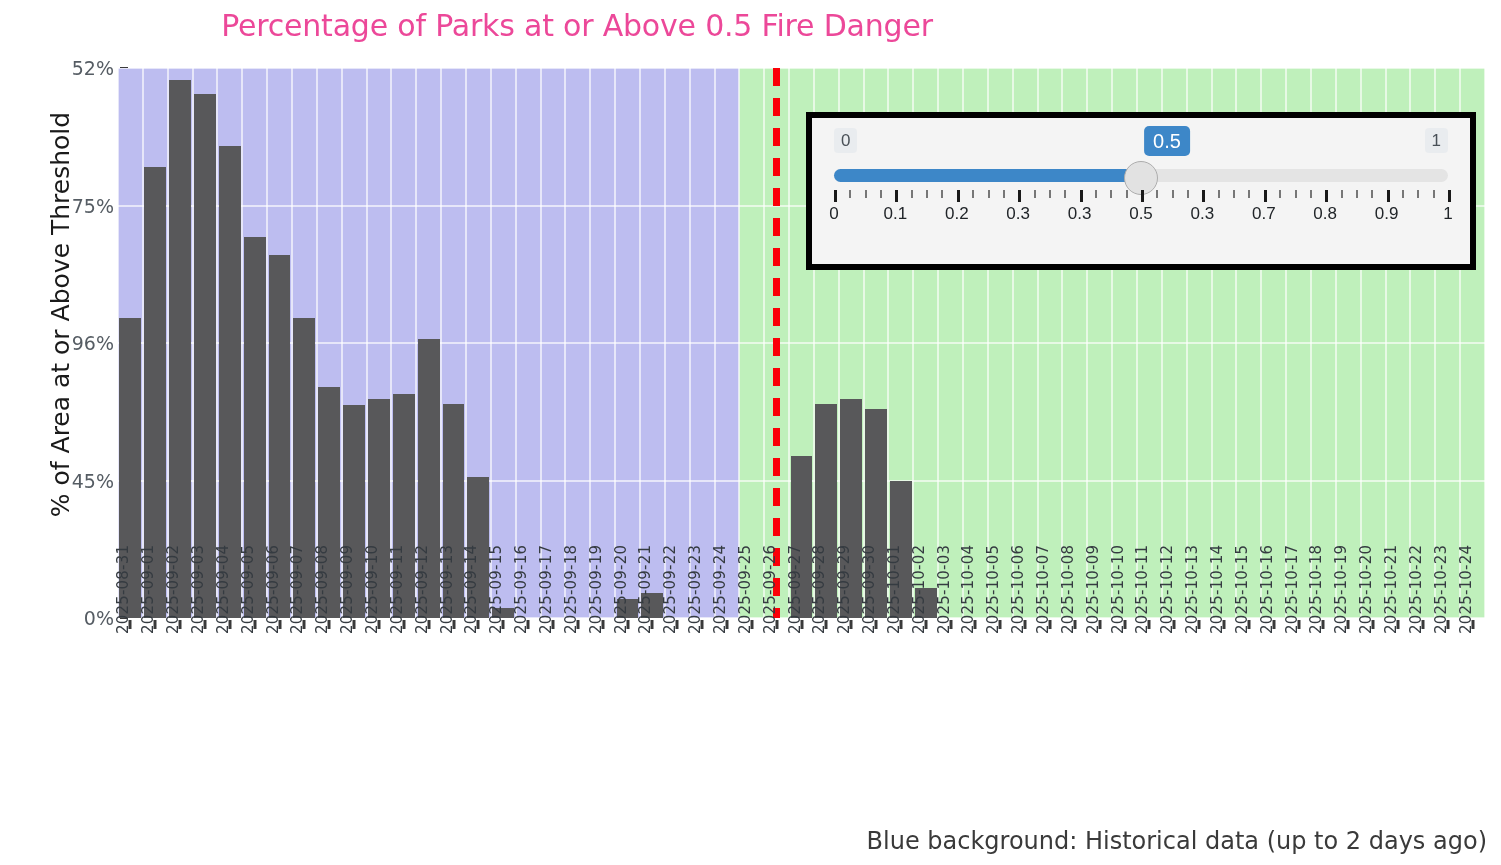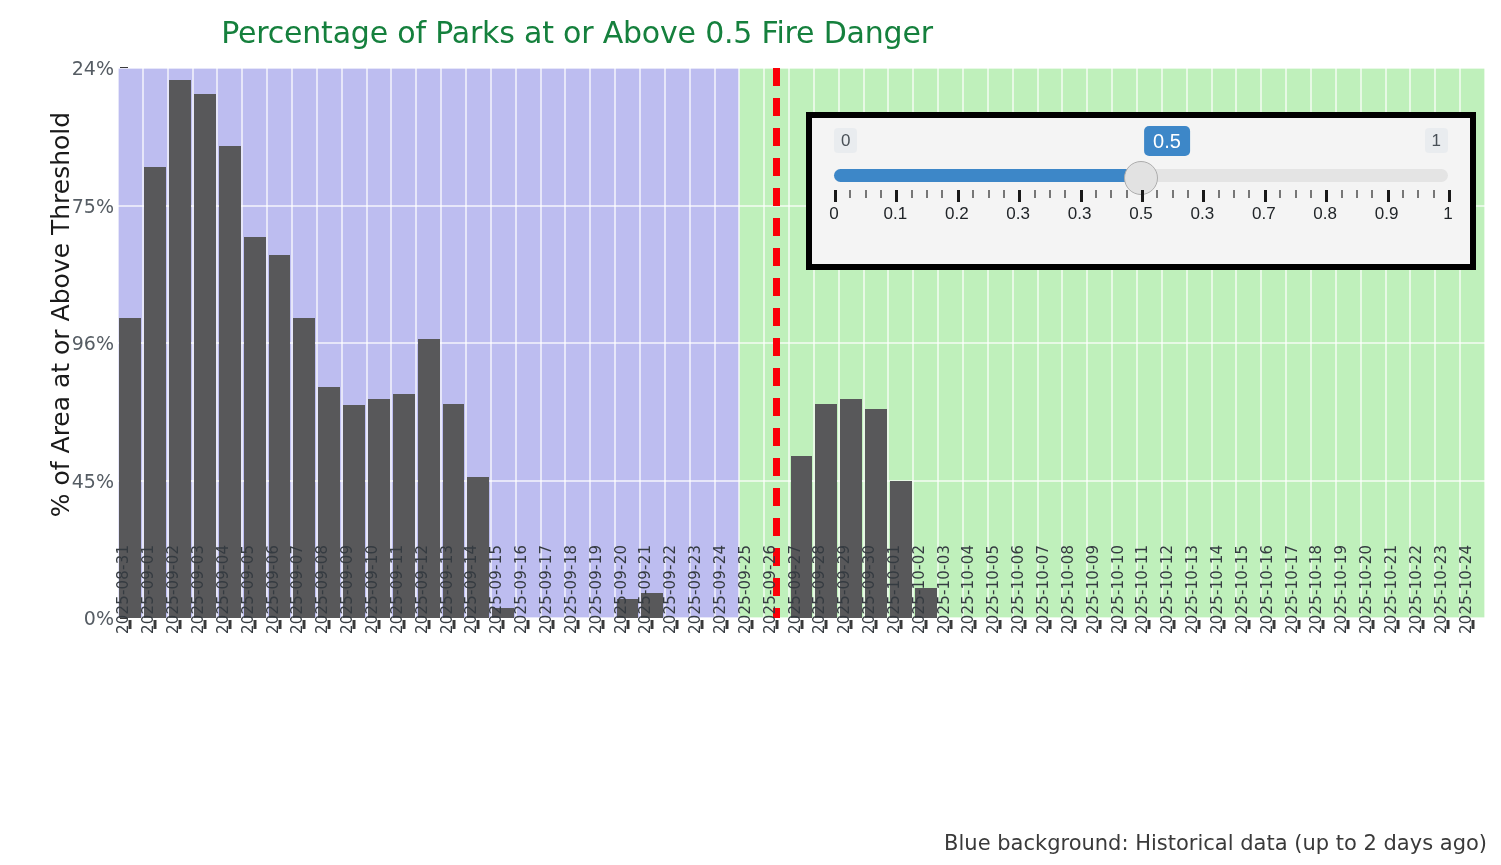--- a/index.html
+++ b/index.html
@@ -11,25 +11,24 @@
     position:relative;
   }
   #chart-root{position:absolute;inset:0;}
 
   
   .chart-title{
     position:absolute;
     left:118px; top:8px; width:918px;
     text-align:center;
     font-size:30px;
-    color:#15803d;
+    color:#ec4899;
     font-family:"DejaVu Sans", sans-serif;
     letter-spacing:-0.2px;
     white-space:nowrap;
-    margin-top:7px;
   }
 
   
   .ylabel{
     position:absolute;
     left:-250px; top:300px;
     width:620px;
     transform:rotate(-90deg);
     transform-origin:center center;
     text-align:center;
@@ -112,21 +111,21 @@
     text-align:center;
     font-size:29px;
     color:#1a1a1a;
   }
 
   
   .footnotes{
     position:absolute;
     right:14px; bottom:8px;
     text-align:right;
-    font-size:21px;
+    font-size:24px;
     color:#3a3a3a;
     line-height:1.28;
   }
 
   
   .slider-panel{
     position:absolute;
     left:806px; top:112px;
     width:670px; height:158px;
     background:#f4f4f4;
@@ -231,21 +230,21 @@
   <div class="ylabel">% of Area at or Above Threshold</div>
   <div class="ytickwrap" id="ytickwrap">
       <div class="ytick" style="top: 618px;">0%</div>
       <div class="ytickmark" style="top: 618px;"></div>
       <div class="ytick" style="top: 480.5px;">45%</div>
       <div class="ytickmark" style="top: 480.5px;"></div>
       <div class="ytick" style="top: 343px;">96%</div>
       <div class="ytickmark" style="top: 343px;"></div>
       <div class="ytick" style="top: 205.5px;">75%</div>
       <div class="ytickmark" style="top: 205.5px;"></div>
-      <div class="ytick" style="top: 68px;">24%</div>
+      <div class="ytick" style="top: 68px;">52%</div>
       <div class="ytickmark" style="top: 68px;"></div>
     </div>
 
   <div class="plot" id="plot">
       <div class="band band-hist" style="left: 0px; width: 621.364px;"></div>
       <div class="band band-fore" style="left: 621.364px; width: 745.636px;"></div>
       <div class="gridv" style="left: -1px;"></div>
       <div class="gridv" style="left: 23.8545px;"></div>
       <div class="gridv" style="left: 48.7091px;"></div>
       <div class="gridv" style="left: 73.5636px;"></div>

